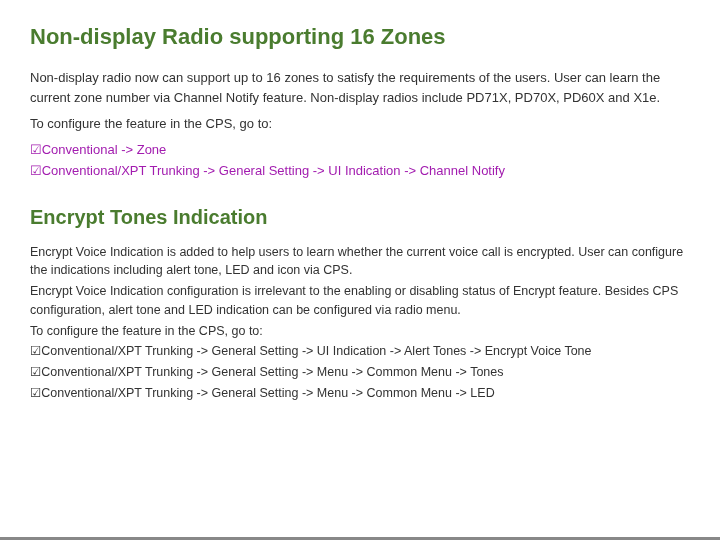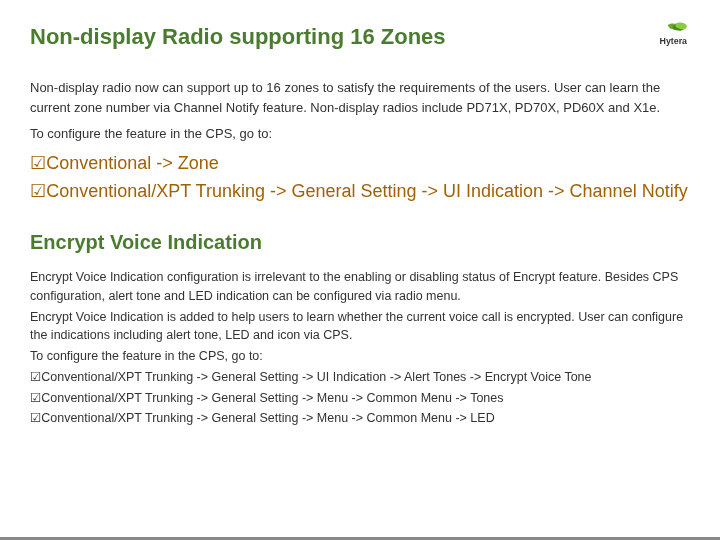--- a/index.html
+++ b/index.html
@@ -22,21 +22,21 @@
       width: 720px;
       height: 540px;
       background: #ffffff;
       padding: 20px 30px 20px 30px;
       position: relative;
     }
 
     .header-row {
       display: flex;
       justify-content: space-between;
-      align-items: flex-start;
+      align-items: flex-end;
       margin-bottom: 18px;
     }
 
     .main-title {
       font-size: 22px;
       font-weight: bold;
       color: #4a7c2f;
       padding-top: 4px;
     }
 
@@ -59,23 +59,23 @@
       line-height: 1.55;
       color: #333;
       margin-bottom: 6px;
     }
 
     .config-block {
       margin-top: 4px;
     }
 
     .config-line {
-      font-size: 18px;
+      font-size: 13px;
       line-height: 1.55;
-      color: #a16207;
+      color: #a21caf;
     }
 
     .section-title-2 {
       font-size: 20px;
       font-weight: bold;
       color: #4a7c2f;
       margin-top: 10px;
       margin-bottom: 14px;
     }
 
@@ -98,47 +98,36 @@
       background: #888;
     }
   </style>
 </head>
 <body>
 
 <div class="page-container">
 
   <div class="header-row">
     <h1 class="main-title">Non-display Radio supporting 16 Zones</h1>
-    <div class="logo-area">
-
-      <svg class="logo-svg" viewBox="0 0 100 45" xmlns="http://www.w3.org/2000/svg">
-
-        <path d="M72,4 C74,2 80,1 84,3 C86,4 87,6 85,8 C83,10 78,9 75,8 Z" fill="#6aaa2a"></path>
-        <path d="M78,6 C80,3 86,2 90,4 C93,5 94,8 91,10 C88,12 82,10 79,9 Z" fill="#4a8a1a"></path>
-        <path d="M82,2 C85,0 91,0 95,3 C97,5 96,8 93,9 C90,10 85,8 82,6 Z" fill="#8acc44"></path>
-
-        <text x="62" y="28" font-size="11" font-weight="bold" fill="#333" font-family="Arial">Hytera</text>
-      </svg>
-    </div>
   </div>
 
   <div class="section-body">
     <p>Non-display radio now can support up to 16 zones to satisfy the requirements of the users. User can learn the current zone number via Channel Notify feature. Non-display radios include PD71X, PD70X, PD60X and X1e.</p>
     <div class="config-block">
       <p>To configure the feature in the CPS, go to:</p>
       <div class="config-line">☑Conventional -&gt; Zone</div>
       <div class="config-line">☑Conventional/XPT Trunking -&gt; General Setting -&gt; UI Indication -&gt; Channel Notify</div>
     </div>
   </div>
 
-  <h2 class="section-title-2">Encrypt Voice Indication</h2>
+  <h2 class="section-title-2">Encrypt Tones Indication</h2>
 
   <div class="section-body-2">
+    <p>Encrypt Voice Indication is added to help users to learn whether the current voice call is encrypted. User can configure the indications including alert tone, LED and icon via CPS.</p>
     <p>Encrypt Voice Indication configuration is irrelevant to the enabling or disabling status of Encrypt feature. Besides CPS configuration, alert tone and LED indication can be configured via radio menu.</p>
-    <p>Encrypt Voice Indication is added to help users to learn whether the current voice call is encrypted. User can configure the indications including alert tone, LED and icon via CPS.</p>
     <p>To configure the feature in the CPS, go to:</p>
     <p>☑Conventional/XPT Trunking -&gt; General Setting -&gt; UI Indication -&gt; Alert Tones -&gt; Encrypt Voice Tone</p>
     <p>☑Conventional/XPT Trunking -&gt; General Setting -&gt; Menu -&gt; Common Menu -&gt; Tones</p>
     <p>☑Conventional/XPT Trunking -&gt; General Setting -&gt; Menu -&gt; Common Menu -&gt; LED</p>
   </div>
 
   <div class="bottom-border"></div>
 </div>
 
 </body></html>

